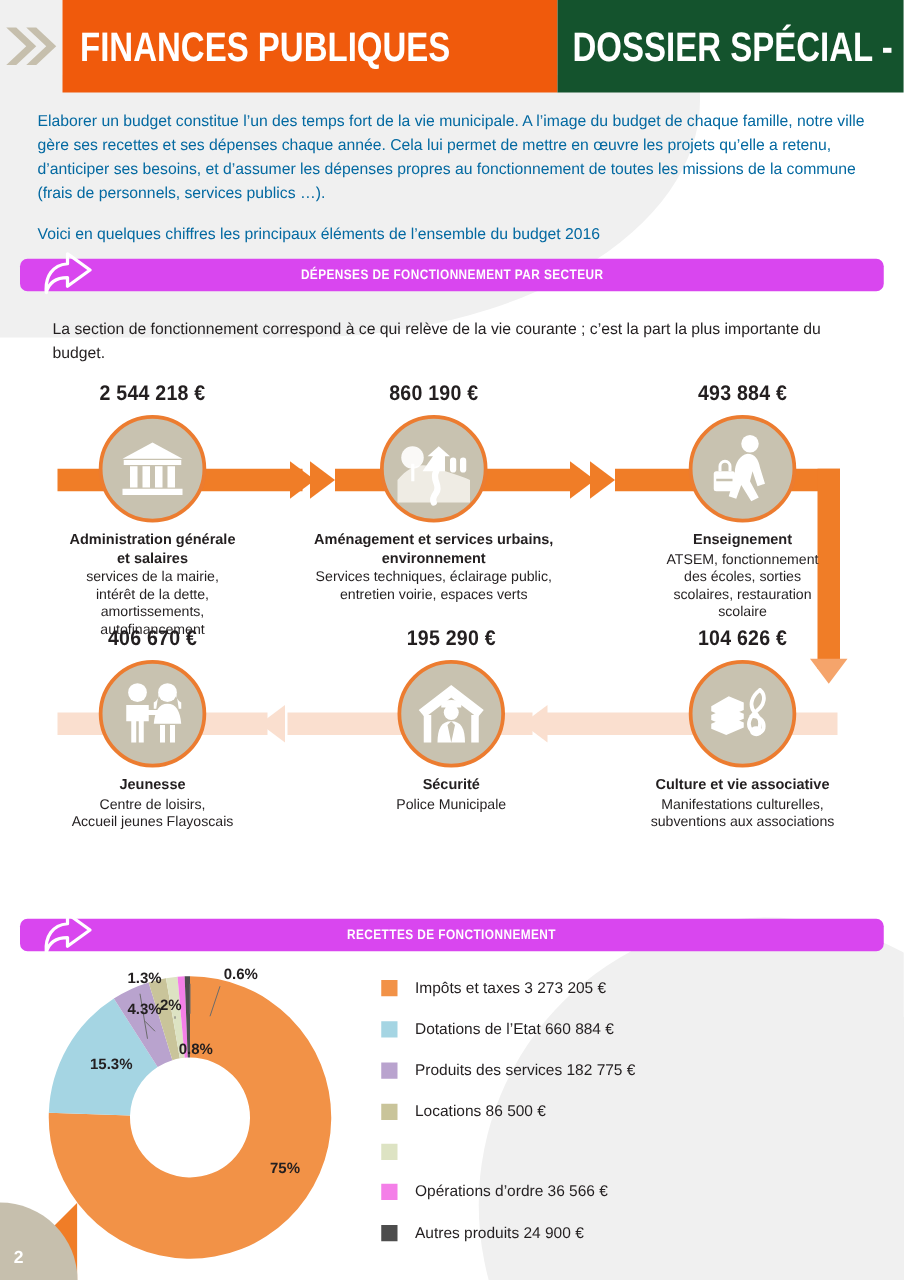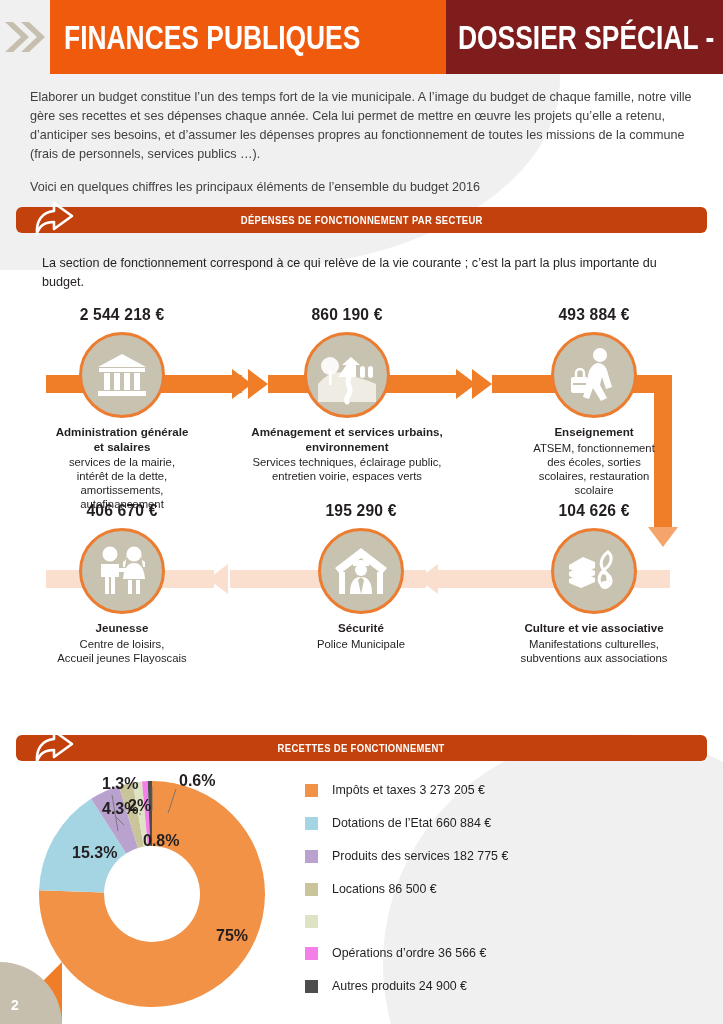--- a/index.html
+++ b/index.html
@@ -40,46 +40,46 @@
   .masthead-chevron{
     width:62px;display:flex;align-items:center;justify-content:center;
     background:#f0f0f0;
   }
   .masthead-chevron svg{display:block;}
   .mast-orange{
     flex:0 0 auto;background:#f05a0c;display:flex;align-items:center;
     padding:0 12px 0 14px;
   }
   .mast-beige{
-    flex:1 1 auto;background:#7f1d1d;display:flex;align-items:center;
+    flex:1 1 auto;background:#14532d;display:flex;align-items:center;
     padding:0 6px 0 12px;overflow:hidden;
   }
   .mast-title{
     color:#ffffff;font-weight:bold;font-size:33px;line-height:1;
     letter-spacing:0px;white-space:nowrap;
     transform:scaleX(.80);transform-origin:left center;
     font-family:"Liberation Sans Narrow","Liberation Sans",sans-serif;
   }
 
   
   .intro{
     position:relative;z-index:2;padding:14px 30px 0 30px;
   }
   .intro p{
-    margin:0 0 13px 0;font-size:12.6px;line-height:1.52;color:#404040;
+    margin:0 0 13px 0;font-size:12.6px;line-height:1.52;color:#0369a1;
   }
   .intro p.last{margin-bottom:8px;}
 
   
   .band-wrap{
     position:relative;z-index:2;margin:10px 16px 0 16px;height:26px;
   }
   .band{
     position:absolute;left:0;top:0;right:0;height:26px;
-    background:#c2410c;border-radius:6px;
+    background:#d946ef;border-radius:6px;
     display:flex;align-items:center;justify-content:center;
   }
   .band-label{
     color:#ffffff;font-size:11px;font-weight:bold;letter-spacing:.4px;
     transform:scaleX(.86);transform-origin:center;
     font-family:"Liberation Sans Narrow","Liberation Sans",sans-serif;
     white-space:nowrap;
   }
   .band-icon{
     position:absolute;left:14px;top:-8px;width:46px;height:42px;z-index:3;
@@ -131,21 +131,21 @@
   }
   .legend-row{
     display:flex;align-items:center;margin-bottom:18px;
   }
   .swatch{
     width:13px;height:13px;flex:0 0 13px;margin-right:14px;
   }
   .legend-label{font-size:12.4px;color:#231f20;line-height:1.2;}
 
   .pct{
-    position:absolute;font-size:16px;font-weight:bold;color:#231f20;
+    position:absolute;font-size:12px;font-weight:bold;color:#231f20;
     font-family:"Liberation Sans Narrow","Liberation Sans",sans-serif;
     white-space:nowrap;
   }
 </style>
 </head>
 <body>
 
 <div class="bg-grey-top"></div>
 <div class="bg-grey-bottom"></div>
 <div class="bg-orange-corner"></div>

